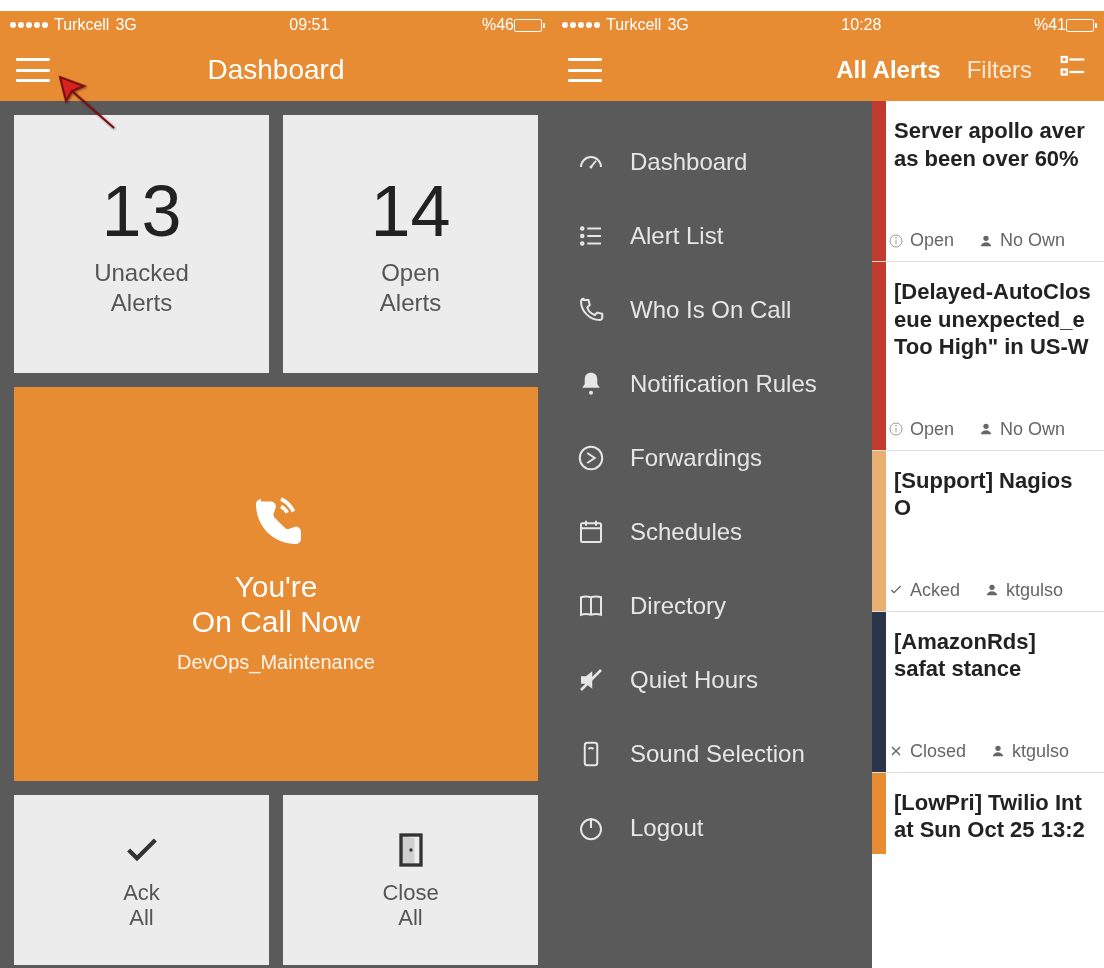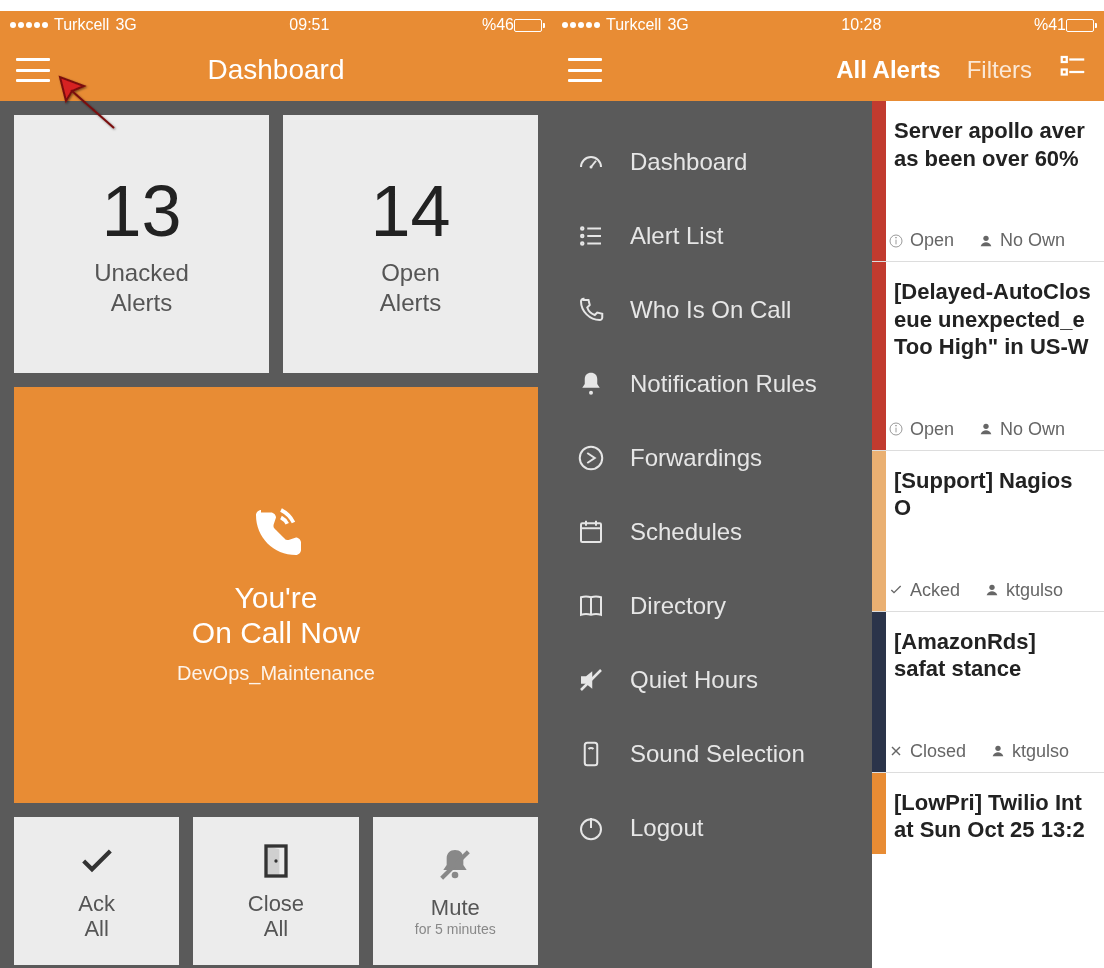--- a/index.html
+++ b/index.html
@@ -88,21 +88,21 @@
   .tile.big-num .lbl { font-size: 24px; font-weight: 300; color: #555; text-align: center; line-height: 1.25; margin-top: 6px; }
   .tile.tall { height: 258px; }
   .tile.oncall {
     background: #e88c34;
     color: #fff;
     height: 360px;
     flex-direction: column;
   }
   .tile.oncall .oc-line { font-size: 30px; font-weight: 300; text-align: center; line-height: 1.15; }
   .tile.oncall .oc-sub { font-size: 20px; font-weight: 300; margin-top: 12px; color: rgba(255,255,255,0.9); }
-  .tile.action { height: 148px; }
+  .tile.action { height: 170px; }
   .tile.action .act-lbl { font-size: 22px; color: #555; text-align: center; margin-top: 10px; line-height: 1.15; }
   .tile.action .act-sub { font-size: 14px; color: #888; }
   .tile.action.mute { color: #888; }
   .tile.action svg { width: 40px; height: 40px; }
 
   
   .red-arrow {
     position: absolute;
     left: 54px;
     top: 62px;
@@ -245,29 +245,20 @@
       <div class="tile action">
         <svg viewBox="0 0 24 24">
           <rect x="6" y="3" width="12" height="18" stroke="#333" stroke-width="2" fill="none"></rect>
           <path d="M6 3 L14 5 L14 21 L6 21 Z" fill="#333" opacity="0.15"></path>
           <circle cx="12" cy="12" r="1" fill="#333"></circle>
         </svg>
         <div class="act-lbl">
           <span>Close</span><br>
           <span>All</span>
         </div>
-      </div>
-      <div class="tile action mute">
-        <svg viewBox="0 0 24 24">
-          <path d="M12 3c-3 0-5 2-5 5v4l-2 3h14l-2-3V8c0-3-2-5-5-5z" fill="#888"></path>
-          <circle cx="12" cy="18" r="2" fill="#888"></circle>
-          <line x1="4" y1="20" x2="20" y2="4" stroke="#888" stroke-width="2.5"></line>
-        </svg>
-        <div class="act-lbl">Mute</div>
-        <div class="act-sub">for 5 minutes</div>
       </div>
     </div>
 
   </div>
 </div>
 
 <div class="phone">
 
   <div class="status-bar">
     <div class="status-left">

